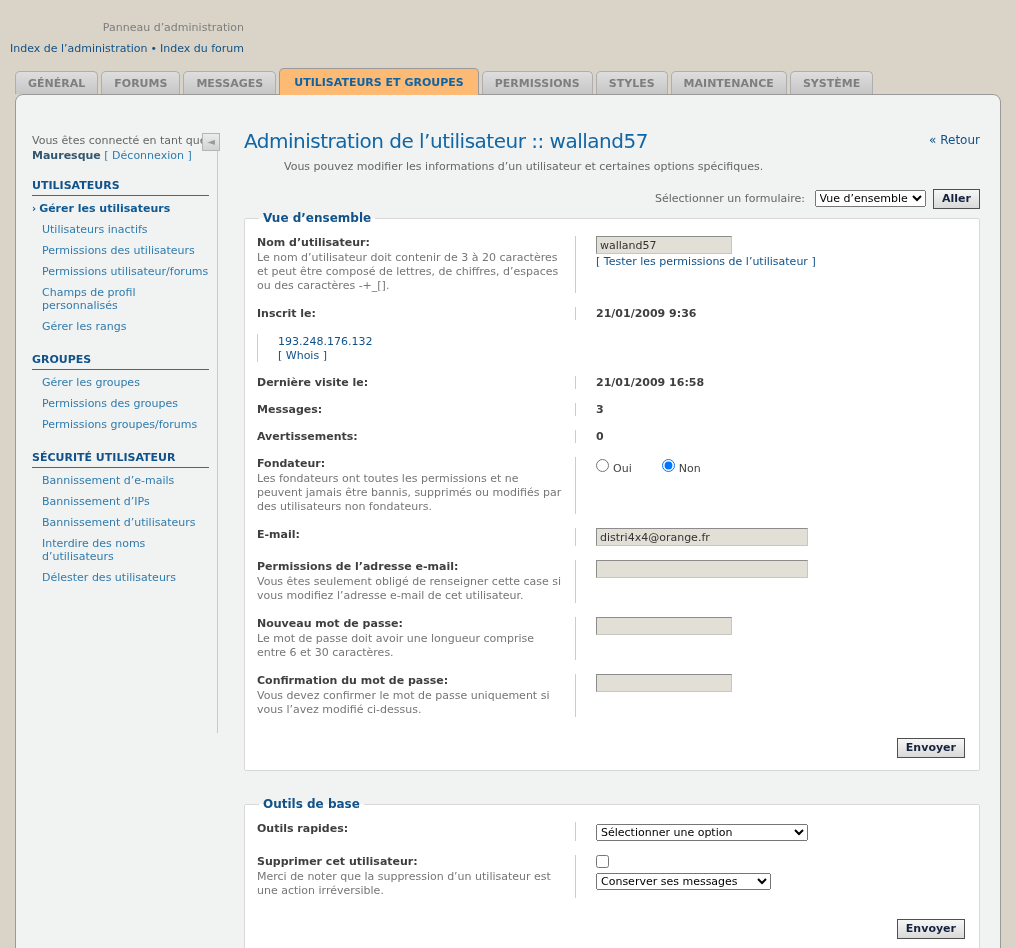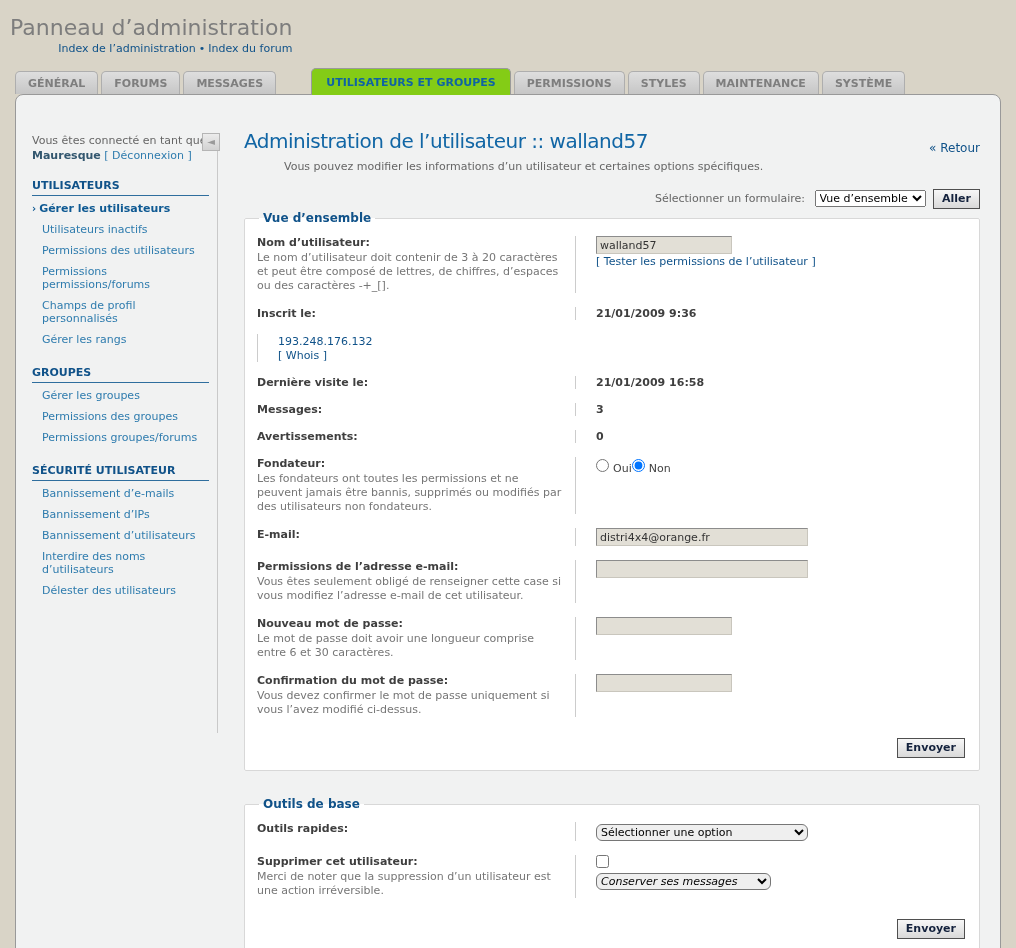--- a/index.html
+++ b/index.html
@@ -12,37 +12,37 @@
   }
   
   .page-top { padding:6px 16px 0 10px; }
   .header-row { display:flex; justify-content:space-between; align-items:flex-start; height:62px; }
   .logo {
     font-size:40px; font-weight:bold; letter-spacing:-2px; color:#fff;
     text-shadow:1px 1px 0 #bdb8ab, 2px 3px 4px rgba(90,85,70,.55);
     line-height:56px; padding-left:4px; cursor:pointer;
   }
   .header-right { text-align:right; padding-top:12px; }
-  .admin-title { font-size:22px; color:#7d7d7d; line-height:20px; }
+  .admin-title { font-size:11px; color:#7d7d7d; line-height:20px; }
   .header-links { margin-top:4px; font-size:11px; color:#105289; }
   .header-links a { color:#105289; text-decoration:none; }
   .hl-sep { color:#105289; margin:0 3px; }
   
   .tabbar { display:flex; align-items:flex-end; padding-left:5px; position:relative; z-index:3; }
   .tab {
     font-size:11px; font-weight:bold; color:#7e7e7e; text-transform:uppercase;
     background:linear-gradient(#dedede,#c6c6c6);
     border:1px solid #aeaeae; border-bottom:none;
     border-radius:5px 5px 0 0;
     padding:5px 12px 4px; margin-right:3px; cursor:pointer; white-space:nowrap;
   }
   .tab.active {
-    background:#84cc16; color:#0f63a3;
+    background:#fdba74; color:#0f63a3;
     border-color:#9a9a9a;
-    padding:7px 14px 6px; margin-bottom:-1px;margin-left:32px;
+    padding:7px 14px 6px; margin-bottom:-1px;
   }
   
   .panel {
     margin:0 15px; background:#f1f2f2;
     border:1px solid #999; border-radius:8px;
     min-height:823px; display:flex; overflow:hidden; position:relative;
   }
   
   .sidebar { width:212px; flex:0 0 212px; padding:38px 10px 0 16px; position:relative; }
   .sidebar-inner { border-right:1px solid #c9c9c9; padding-right:8px; min-height:600px; }
@@ -62,21 +62,21 @@
   .menu-item {
     display:block; color:#2f7cae; text-decoration:none;
     padding:4px 0 4px 10px; line-height:13px; cursor:pointer;
   }
   .menu-item.active { color:#0f5a93; font-weight:bold; padding-left:0; }
   .menu-item.active .arrow { font-size:10px; margin-right:3px; color:#0f5a93; }
   
   .content { flex:1; padding:34px 20px 20px 16px; }
   .title-row { position:relative; }
   h1.page-title { font-size:20px; font-weight:normal; color:#1166a5; letter-spacing:-0.5px; }
-  .back-link { position:absolute; right:0; top:12px; color:#105289; text-decoration:none; font-size:12px; }
+  .back-link { position:absolute; right:0; top:4px; color:#105289; text-decoration:none; font-size:12px; }
   .subtitle { color:#666; margin-top:7px;margin-left:40px; }
   .form-selector { text-align:right; margin:16px 0 2px; color:#666; }
   .form-selector select { font-family:"DejaVu Sans",sans-serif; font-size:11px; margin:0 4px 0 6px; }
   .btn {
     font-family:"DejaVu Sans",sans-serif; font-size:11px; font-weight:bold; color:#14223d;
     background:linear-gradient(#f7f7f7,#d9d9d9);
     border:1px solid #4f4f4f; padding:2px 8px 3px; cursor:pointer;
   }
   fieldset {
     background:#fff; border:1px solid #d8d8d8; border-radius:2px;
@@ -90,25 +90,25 @@
   dt .help { color:#767676; display:block; margin-top:2px; line-height:14px; }
   .val { font-weight:bold; color:#3f3f3f; }
   .val-link, .inline-link { color:#105289; text-decoration:none; display:inline-block; margin-top:1px; }
   .stack a { display:block; }
   .inp {
     background:#e2dfd6; border:1px solid; border-color:#8c8c8c #c9c6bd #c9c6bd #8c8c8c;
     font-family:"DejaVu Sans",sans-serif; font-size:11px; color:#333;
     height:18px; padding:1px 3px; width:136px;
   }
   .inp.wide { width:212px; }
-  .radio-group { display:flex; align-items:center; padding-top:2px; }
+  .radio-group { display:flex; align-items:center; gap:30px; padding-top:2px; }
   .radio-group label { color:#3f3f3f; margin-left:4px; cursor:pointer; }
   .submit-row { text-align:right; padding:14px 2px 4px; }
-  select.tool-select { font-family:"DejaVu Sans",sans-serif; font-size:11px; margin-top:2px;border-radius:6px; }
-  .del-select { display:block; margin-top:5px;font-style:italic; }
+  select.tool-select { font-family:"DejaVu Sans",sans-serif; font-size:11px; margin-top:2px; }
+  .del-select { display:block; margin-top:5px; }
 </style>
 </head>
 <body>
 
 <div class="page-top">
   <div class="header-row">
     <div class="header-right">
       <div class="admin-title">Panneau d’administration</div>
       <div class="header-links">
         <a href="#">Index de l’administration</a><span class="hl-sep">•</span><a href="#">Index du forum</a>
@@ -135,21 +135,21 @@
         <span>Vous êtes connecté en tant que</span><br>
         <span class="uname">Mauresque</span>
         <a href="#">[ Déconnexion ]</a>
       </div>
 
       <div class="menu-section">
         <div class="menu-title">UTILISATEURS</div>
         <a class="menu-item active" href="#"><span class="arrow">›</span><span>Gérer les utilisateurs</span></a>
         <a class="menu-item" href="#">Utilisateurs inactifs</a>
         <a class="menu-item" href="#">Permissions des utilisateurs</a>
-        <a class="menu-item" href="#">Permissions permissions/forums</a>
+        <a class="menu-item" href="#">Permissions utilisateur/forums</a>
         <a class="menu-item" href="#">Champs de profil personnalisés</a>
         <a class="menu-item" href="#">Gérer les rangs</a>
       </div>
 
       <div class="menu-section">
         <div class="menu-title">GROUPES</div>
         <a class="menu-item" href="#">Gérer les groupes</a>
         <a class="menu-item" href="#">Permissions des groupes</a>
         <a class="menu-item" href="#">Permissions groupes/forums</a>
       </div>

